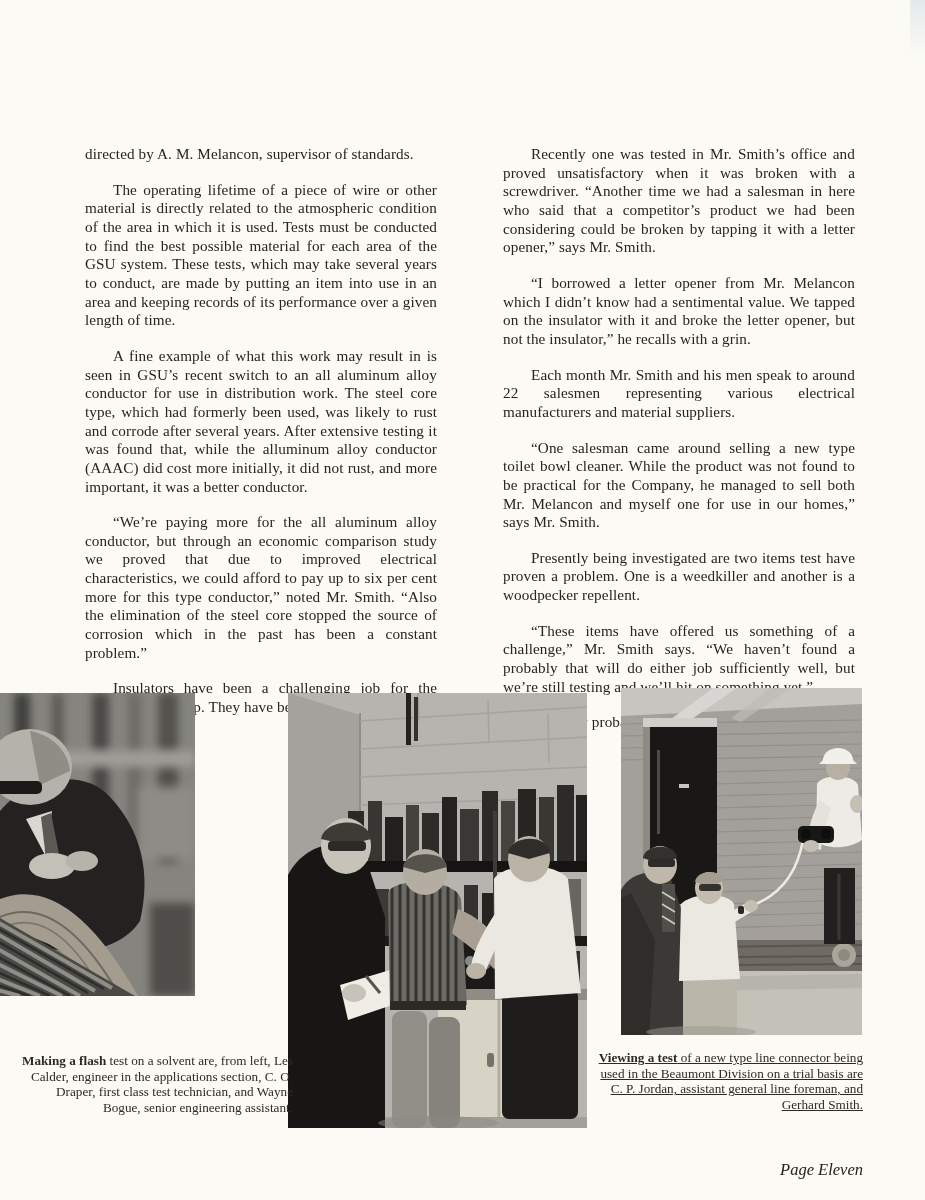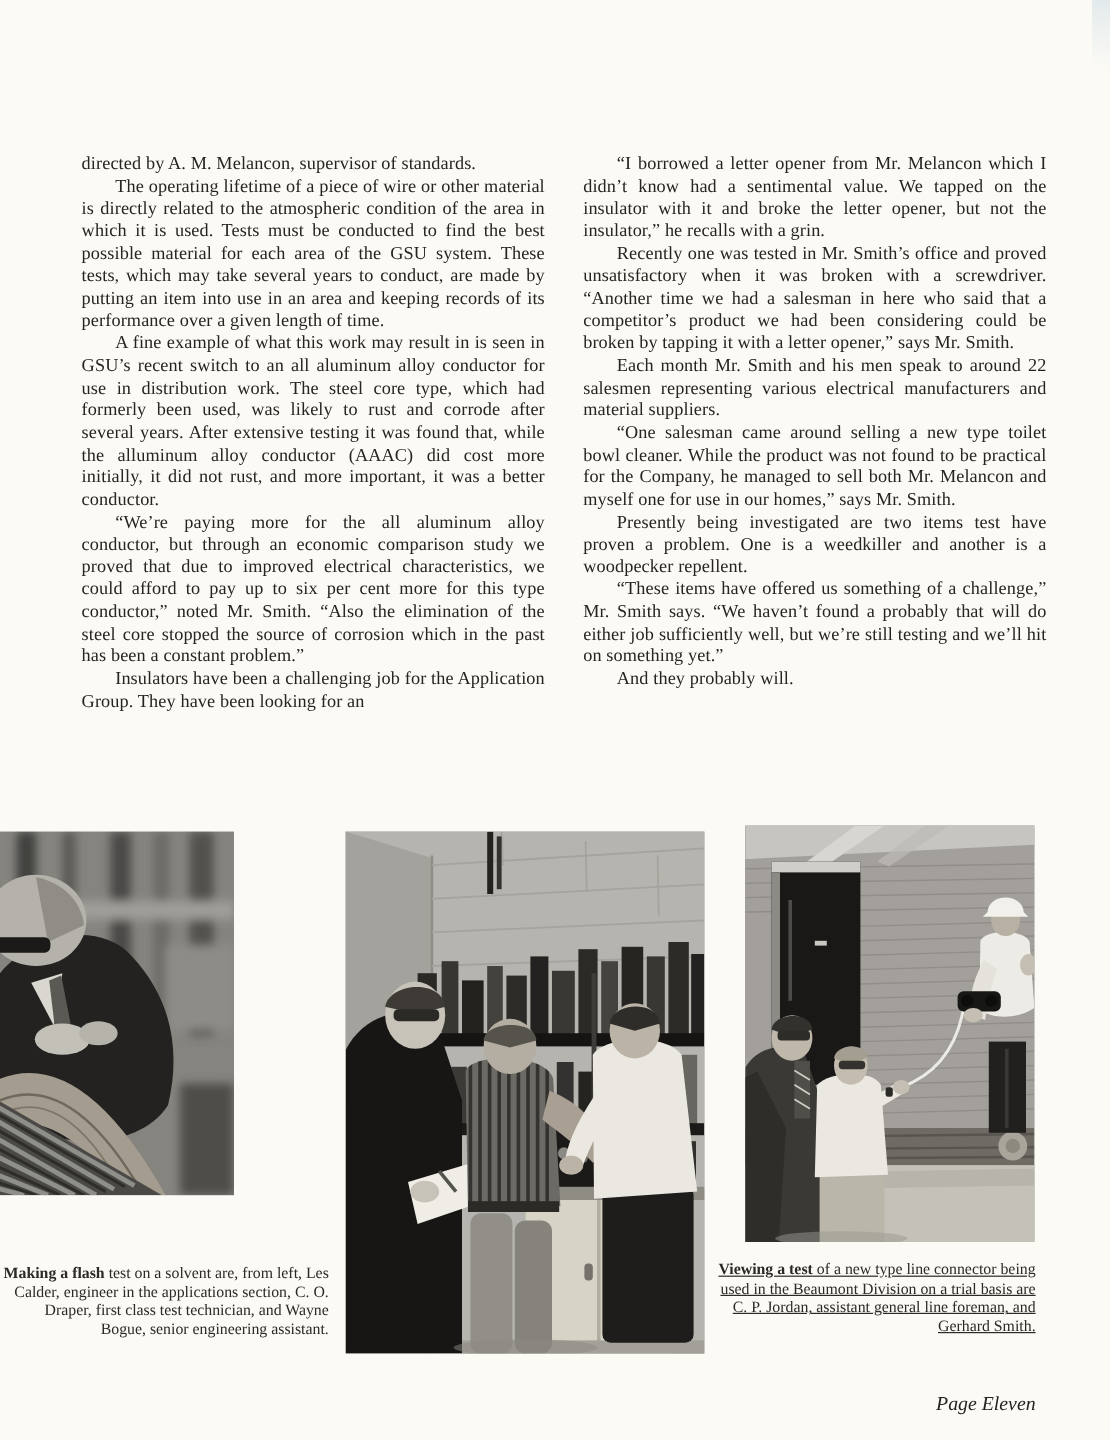--- a/index.html
+++ b/index.html
@@ -9,33 +9,33 @@
     font-family:"Liberation Serif","DejaVu Serif",serif;
     color:#262420;
   }
   .col{
     position:absolute;top:128px;width:386px;
     font-size:15.2px;line-height:18.65px;
     text-align:justify;letter-spacing:.1px;
   }
   #col-left{left:68px;}
   #col-right{left:486px;}
-  .para{margin:0;}
+  .para{margin:17px;}
   .para.indent{text-indent:28px;}
   .photo{position:absolute;overflow:hidden;background:#8a8985;}
   .photo svg{display:block;width:100%;height:100%;}
   #photo-left{left:0;top:693px;width:195px;height:303px;}
   #photo-middle{left:288px;top:693px;width:299px;height:435px;}
   #photo-right{left:621px;top:688px;width:241px;height:347px;box-shadow:inset -1px 0 0 rgba(30,30,28,.5);}
   .caption{
     position:absolute;width:272px;
     font-size:13.2px;line-height:15.7px;
     text-align:right;color:#2b2a26;
   }
-  #caption-left{left:2px;top:1053px;}
+  #caption-left{left:21px;top:1053px;}
   #caption-right{left:591px;top:1050px;text-decoration:underline;}
   .caption b{font-weight:bold;}
   #page-number{
     position:absolute;left:663px;top:1160px;width:200px;
     text-align:right;font-style:italic;font-size:16.5px;color:#23221e;
   }
   #scan-artifact{
     position:absolute;right:0;top:0;width:15px;height:62px;
     background:linear-gradient(180deg,#dfe7ea 0%,rgba(255,255,255,0) 90%);
     opacity:.85;
@@ -47,22 +47,22 @@
 <div id="scan-artifact"></div>
 
 <div class="col" id="col-left">
     <p class="para">directed by A. M. Melancon, supervisor of standards.</p>
     <p class="para indent">The operating lifetime of a piece of wire or other material is directly related to the atmospheric condition of the area in which it is used.  Tests must be conducted to find the best possible material for each area of the GSU system.  These tests, which may take several years to conduct, are made by putting an item into use in an area and keeping records of its performance over a given length of time.</p>
     <p class="para indent">A fine example of what this work may result in is seen in GSU’s recent switch to an all aluminum alloy conductor for use in distribution work.  The steel core type, which had formerly been used, was likely to rust and corrode after several years.  After extensive testing it was found that, while the alluminum alloy conductor (AAAC) did cost more initially, it did not rust, and more important, it was a better conductor.</p>
     <p class="para indent">“We’re paying more for the all aluminum alloy conductor, but through an economic comparison study we proved that due to improved electrical characteristics, we could afford to pay up to six per cent more for this type conductor,” noted Mr. Smith.  “Also the elimination of the steel core stopped the source of corrosion which in the past has been a constant problem.”</p>
     <p class="para indent">Insulators have been a challenging job for the Application Group.  They have been looking for an</p>
   </div>
 <div class="col" id="col-right">
+    <p class="para indent">Recently one was tested in Mr. Smith’s office and proved unsatisfactory when it was broken with a screwdriver.  “Another time we had a salesman in here who said that a competitor’s product we had been considering could be broken by tapping it with a letter opener,” says Mr. Smith.</p>
     <p class="para indent">“I borrowed a letter opener from Mr. Melancon which I didn’t know had a sentimental value.  We tapped on the insulator with it and broke the letter opener, but not the insulator,” he recalls with a grin.</p>
-    <p class="para indent">Recently one was tested in Mr. Smith’s office and proved unsatisfactory when it was broken with a screwdriver.  “Another time we had a salesman in here who said that a competitor’s product we had been considering could be broken by tapping it with a letter opener,” says Mr. Smith.</p>
     <p class="para indent">Each month Mr. Smith and his men speak to around 22 salesmen representing various electrical manufacturers and material suppliers.</p>
     <p class="para indent">“One salesman came around selling a new type toilet bowl cleaner.  While the product was not found to be practical for the Company, he managed to sell both Mr. Melancon and myself one for use in our homes,” says Mr. Smith.</p>
     <p class="para indent">Presently being investigated are two items test have proven a problem.  One is a weedkiller and another is a woodpecker repellent.</p>
     <p class="para indent">“These items have offered us something of a challenge,” Mr. Smith says.  “We haven’t found a probably that will do either job sufficiently well, but we’re still testing and we’ll hit on something yet.”</p>
     <p class="para indent">And they probably will.</p>
   </div>
 
 <div class="photo" id="photo-left">
 <svg viewBox="0 0 195 303" preserveAspectRatio="none">
   <defs>

